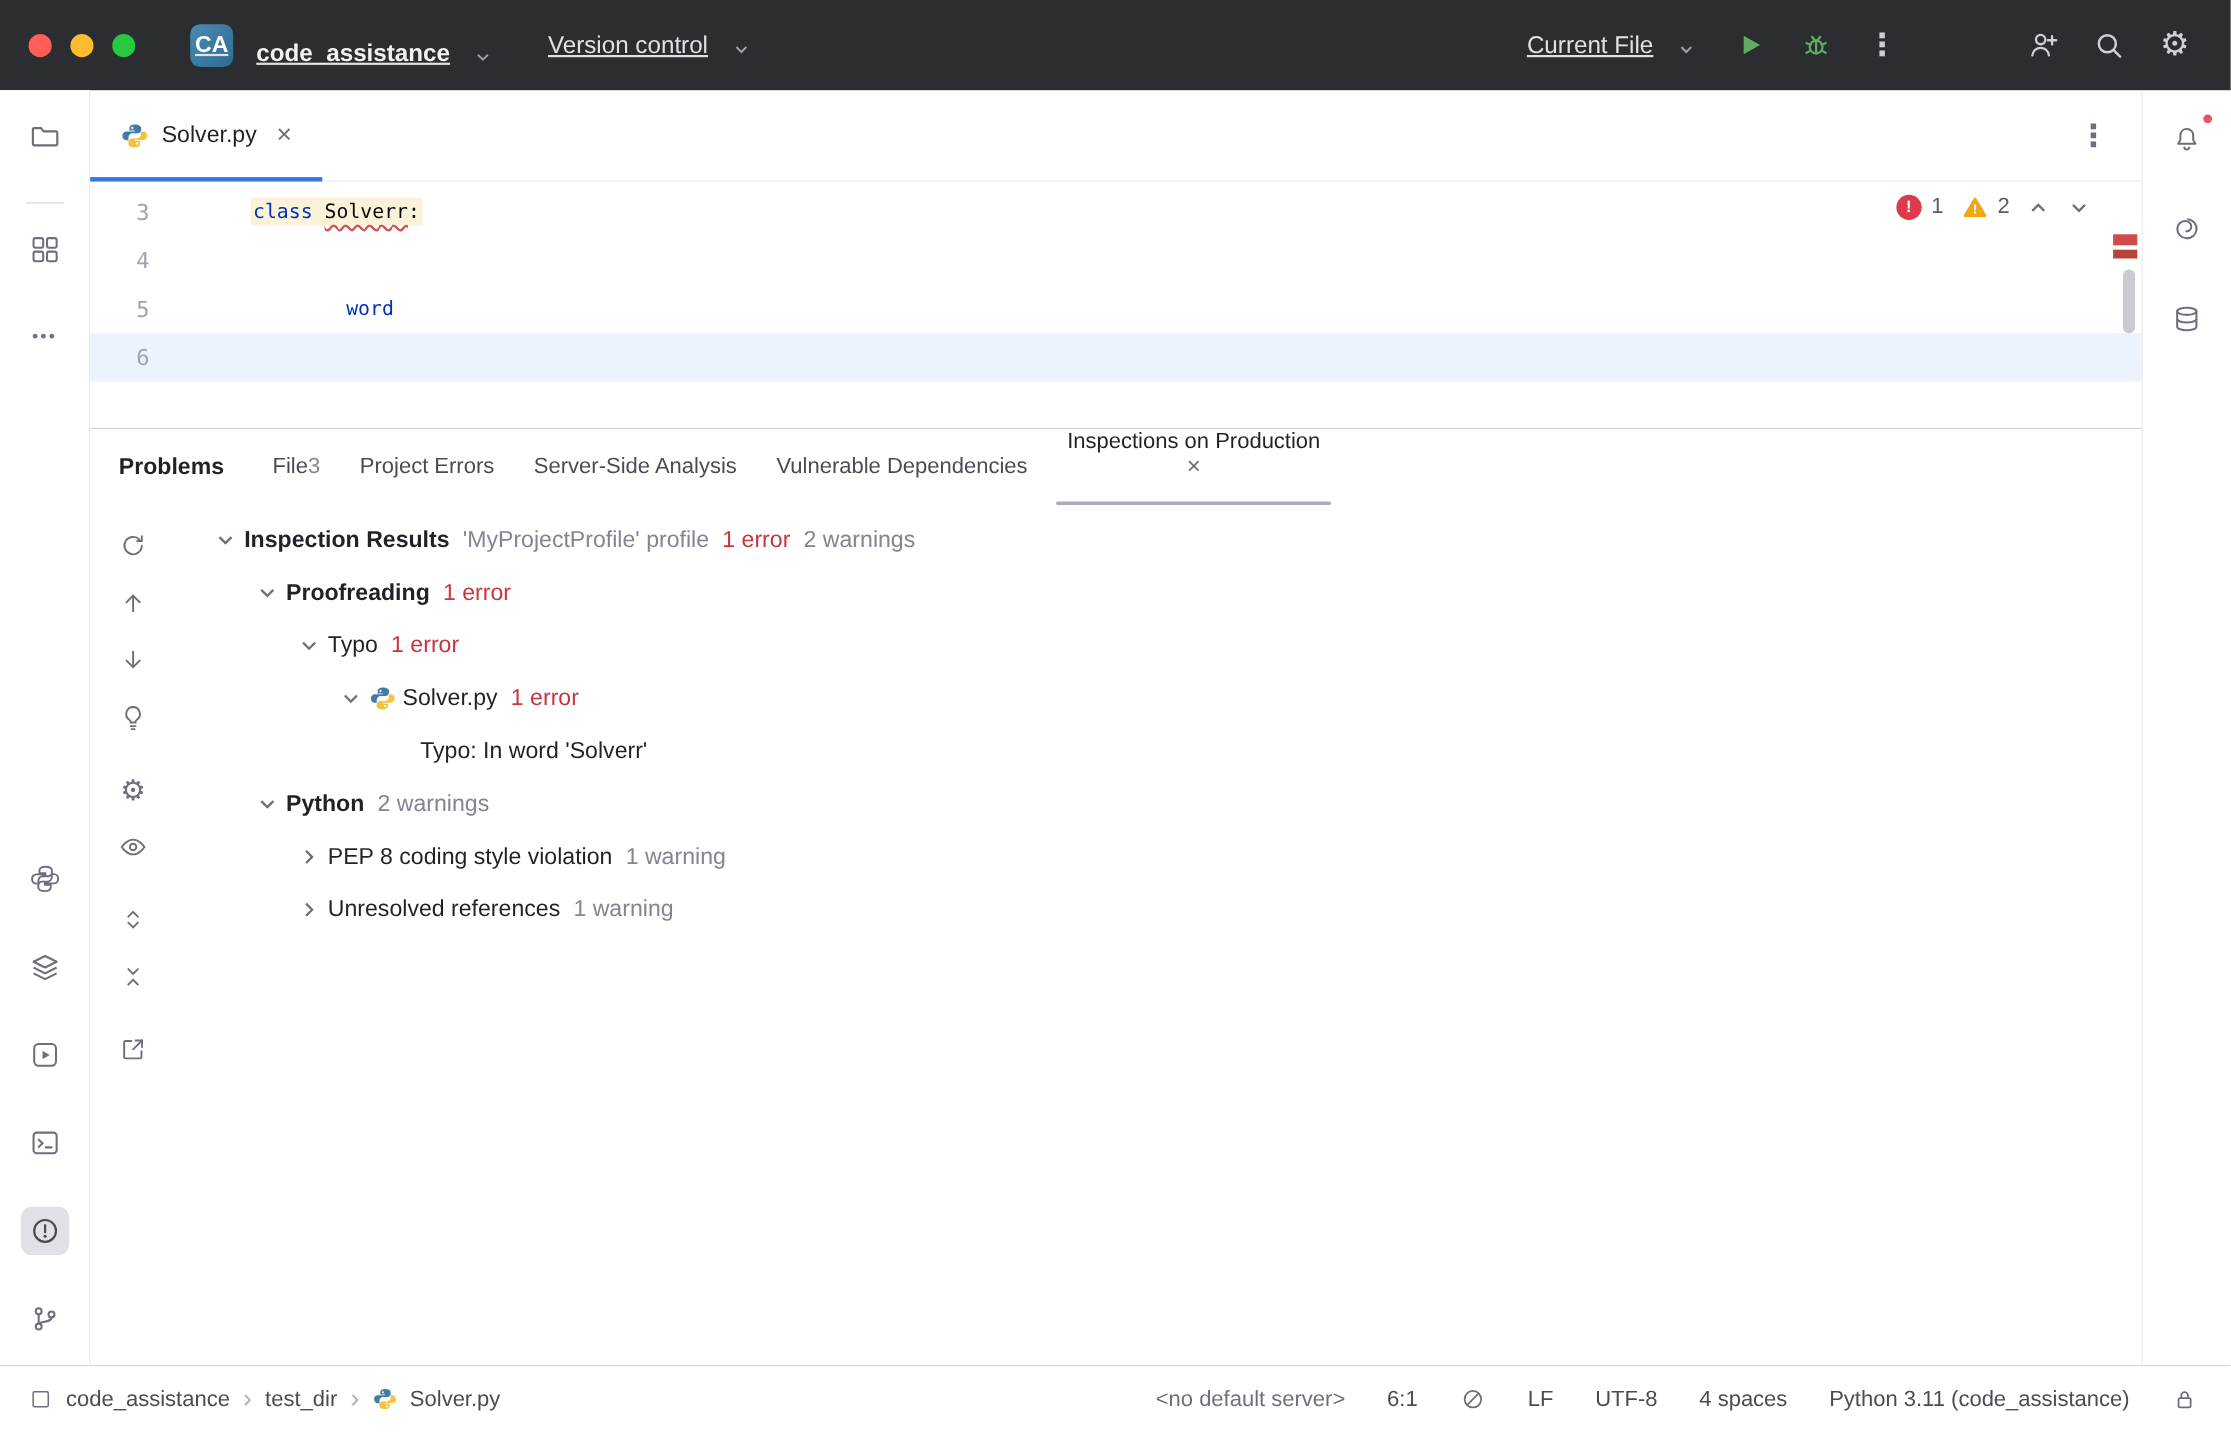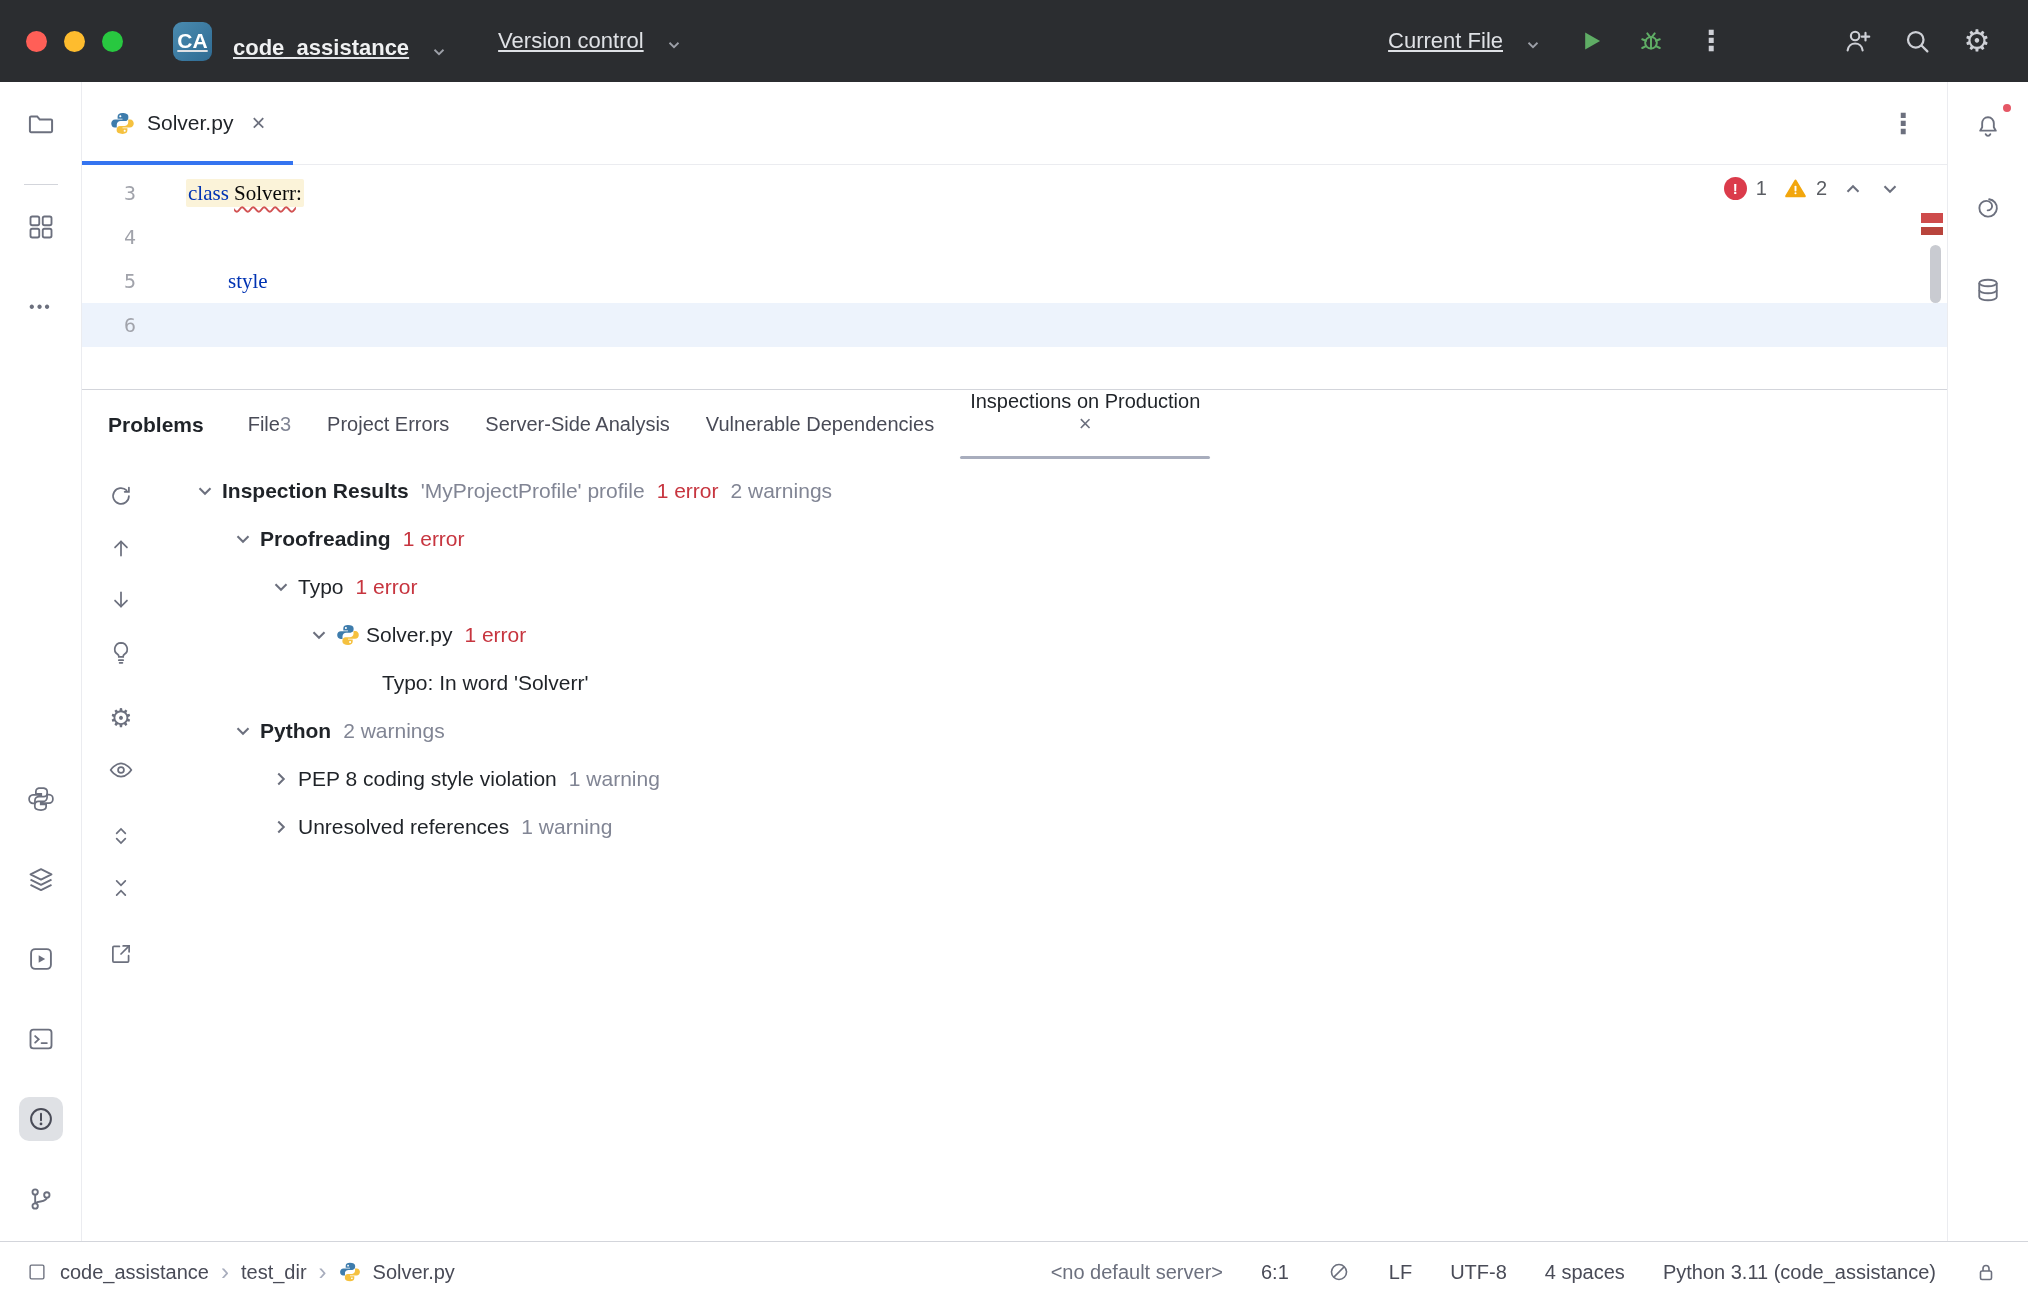--- a/index.html
+++ b/index.html
@@ -60,21 +60,21 @@
   .etab-label { font-size:21px; color:#1F2328; }
   .etab-close { font-size:24px; color:#6C707E; margin-left:6px; line-height:1; }
   .etab-underline { position:absolute; left:0; bottom:-1px; height:4px; width:100%; background:#3574F0; }
   .tabbar-more { margin-left:auto; margin-right:30px; align-self:center; font-size:28px; color:#6C707E; font-weight:700; }
 
   
   .editor { height:224px; position:relative; padding-top:6px; font-family:"DejaVu Sans Mono","Liberation Mono",monospace; }
   .ed-row { display:flex; height:44px; line-height:44px; }
   .ed-row.caret { background:#EDF3FC; }
   .gut { flex:0 0 70px; text-align:right; padding-right:16px; color:#A1A3AB; font-size:20px; }
-  .code { white-space:pre; font-size:21px; color:#080808; margin-left:34px;font-family:Liberation Serif, serif; }
+  .code { white-space:pre; font-size:18px; color:#080808; margin-left:76px; }
   .kw { color:#0033B3; }
   .dunder { color:#871094; }
   .selfp { color:#94558D; }
   .l3bg { background:#FBF3D9; padding:2px 2px; border-radius:2px; }
   .typo { text-decoration-line:underline; text-decoration-style:wavy; text-decoration-color:#D25252; text-decoration-thickness:2px; text-underline-offset:6px; }
 
   .insp-widget { position:absolute; top:12px; right:46px; display:flex; align-items:center; gap:9px; font-family:"Liberation Sans",sans-serif; }
   .err-badge { width:23px; height:23px; border-radius:50%; background:#DB3B4B; color:#fff; font-size:15px; font-weight:700; display:flex; align-items:center; justify-content:center; }
   .w-cnt { font-size:20px; color:#5A5D63; }
   .wchev { margin-left:6px; color:#6C707E; }
@@ -300,21 +300,21 @@
     <div class="editor">
       <div class="ed-row">
         <span class="gut">3</span>
         <span class="code"><span class="l3bg"><span class="kw">class</span><span> </span><span class="typo">Solverr</span><span>:</span></span></span>
       </div>
       <div class="ed-row">
         <span class="gut">4</span>
       </div>
       <div class="ed-row">
         <span class="gut">5</span>
-        <span class="code"><span>        </span><span class="kw">style</span></span>
+        <span class="code"><span>        </span><span class="kw">word</span></span>
       </div>
       <div class="ed-row caret">
         <span class="gut">6</span>
         <span class="code"></span>
       </div>
 
       <div class="insp-widget">
         <span class="err-badge">!</span>
         <span class="w-cnt">1</span>
         <svg width="23" height="23" viewBox="0 0 24 24" style="margin-left:8px;">

